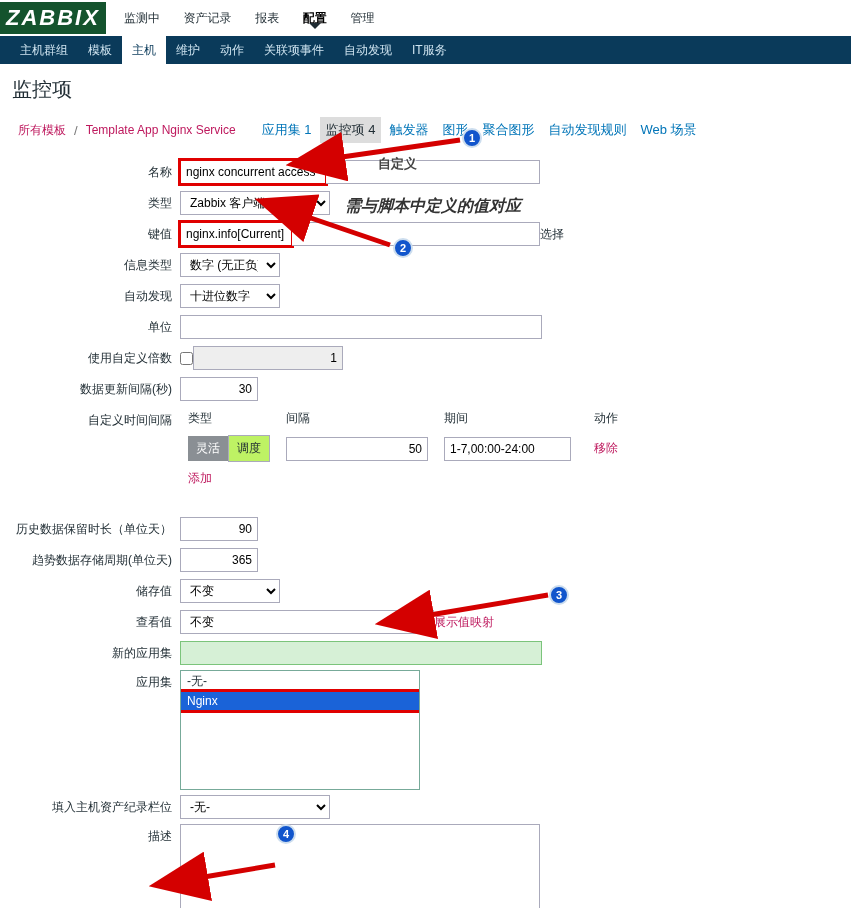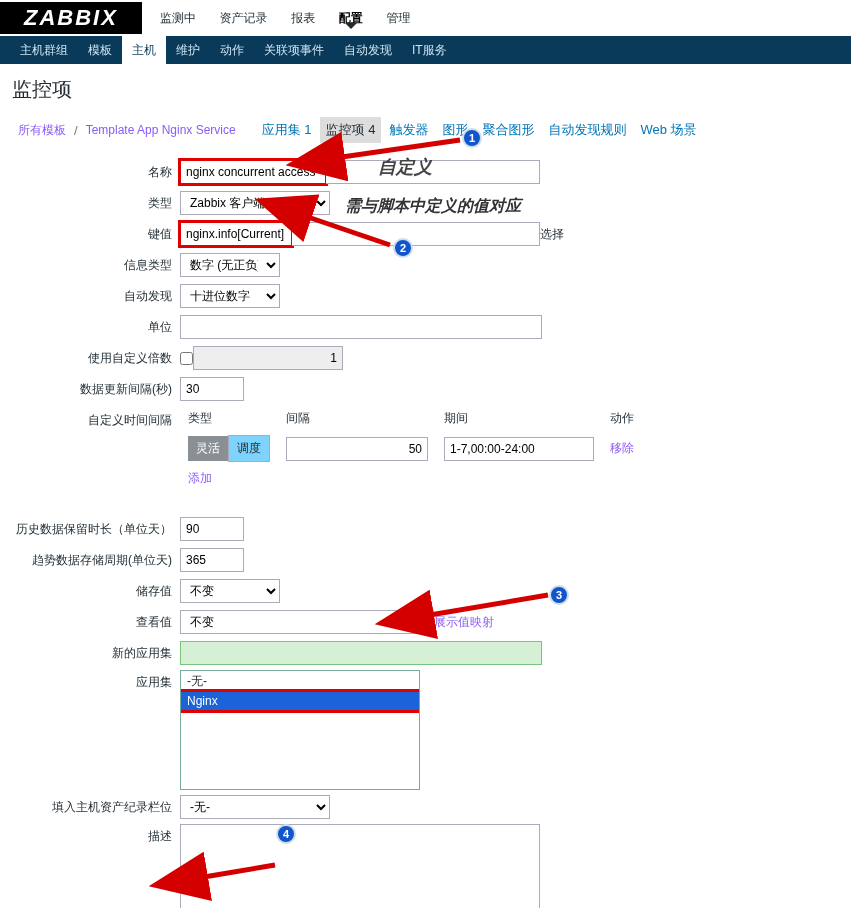--- a/index.html
+++ b/index.html
@@ -1,51 +1,51 @@
 <!DOCTYPE html>
 <html><head>
 <meta charset="utf-8">
 <style>
 *{box-sizing:border-box;margin:0;padding:0;font-family:Arial,"Microsoft YaHei",sans-serif}
 body{background:#fff;font-size:13px;color:#1f2c33;width:851px}
 .topbar{display:flex;align-items:center;height:36px}
-.logo{background:#000000;color:#fff;font-weight:bold;font-size:22px;letter-spacing:2px;padding:3px 24px;margin-right:8px;font-style:italic}
+.logo{background:#14532d;color:#fff;font-weight:bold;font-size:22px;letter-spacing:2px;padding:3px 6px;margin-right:8px;font-style:italic}
 .topnav a{color:#1f2c33;text-decoration:none;padding:0 10px;font-size:12px}
 .topnav a.active{color:#000;font-weight:bold;position:relative}
 .topnav a.active::after{content:"";position:absolute;left:50%;bottom:-10px;margin-left:-6px;border:6px solid transparent;border-top-color:#1f2c33}
 .bluebar{background:#0a3a5a;height:28px;display:flex;align-items:flex-start;padding-left:10px}
 .bluebar a{color:#cfe4f0;padding:0 10px;font-size:12px;height:28px;line-height:28px;text-decoration:none}
 .bluebar a.active{background:#fff;color:#0a3a5a}
 h1{font-size:20px;font-weight:normal;padding:12px 12px 4px}
 .tabs{display:flex;align-items:center;gap:2px;padding:10px 12px 6px;font-size:13px}
 .tabs a{color:#0275b8;text-decoration:none;padding:4px 6px}
 .tabs .sep{color:#777}
 .tabs a.active{background:#ddd;color:#1f2c33}
 .form{padding:6px 12px 40px}
 .row{display:flex;align-items:center;min-height:28px;margin:3px 0}
 .lbl{width:168px;text-align:right;padding-right:8px;font-size:12px;color:#1f2c33}
 .ctl{display:flex;align-items:center;gap:0}
 input[type=text],select,textarea{border:1px solid #aab;background:#fff;padding:3px 5px;font-size:12px;height:24px}
 textarea{height:100px;resize:both}
 .w360{width:362px}.w150{width:150px}.w100{width:100px}
-.w60{width:64px;text-align:left}
+.w60{width:78px;text-align:right}
 .redbox{outline:3px solid #e00000;outline-offset:-1px}
 .greenbg input{background:#d6f0d6;border:1px solid #7bc47b}
 .listbx{width:240px;height:120px;border:1px solid #7a9;font-size:12px;overflow:hidden}
 .listbx .opt{padding:2px 6px}
 .listbx .sel{background:#1a63d8;color:#fff;outline:3px solid #e00000}
 .ctable{border-collapse:collapse;font-size:12px}
 .ctable td{padding:4px 8px;vertical-align:middle}
 .ctable th{color:#1f2c33;font-weight:normal;text-align:left;padding:4px 8px}
 .btn-toggle{background:#8a8f94;color:#fff;padding:4px 8px;border:0;font-size:12px}
-.btn-toggle.off{background:#7dd3fc;color:#1f2c33;border:1px solid #aab}
-a.linkb{color:#8b5cf6;text-decoration:none;font-size:12px}
+.btn-toggle.off{background:#bef264;color:#1f2c33;border:1px solid #aab}
+a.linkb{color:#be185d;text-decoration:none;font-size:12px}
 .annot{position:absolute;pointer-events:none}
 .badge{width:20px;height:20px;border-radius:50%;background:#1155cc;border:2px solid #cde;color:#fff;font-size:11px;font-weight:bold;display:flex;align-items:center;justify-content:center}
-.annot-txt{font-style:italic;color:#444;text-shadow:1px 1px 1px #fff;font-size:18px;font-weight:bold}
+.annot-txt{color:#444;text-shadow:1px 1px 1px #fff;font-size:13px;font-weight:bold}
 .annot-txt2{font-style:italic;color:#333;text-shadow:1px 1px 1px #fff;font-size:16px;font-weight:bold}
 .rel{position:relative}
 </style>
 </head>
 <body class="rel">
 
 <div class="topbar">
   <div class="logo">ZABBIX</div>
   <div class="topnav">
     <a href="#">监测中</a>
@@ -151,21 +151,21 @@
       <tbody>
             <tr>
               <th>类型</th>
               <th style="width:110px">间隔</th>
               <th style="width:150px">期间</th>
               <th>动作</th>
             </tr>
       <tr>
         <td><button class="btn-toggle">灵活</button><button class="btn-toggle off">调度</button></td>
         <td><input type="text" style="width: 142px; text-align: right;" value="50"></td>
-        <td><input type="text" style="width: 150px;" value="1-7,00:00-24:00"></td>
+        <td><input type="text" style="width: 127px;" value="1-7,00:00-24:00"></td>
         <td><a href="#" class="linkb">移除</a></td>
       </tr>
       <tr>
               <td colspan="4"><a href="#" class="linkb">添加</a></td>
             </tr>
     </tbody>
         </table>
   </div>
     </div>
 

